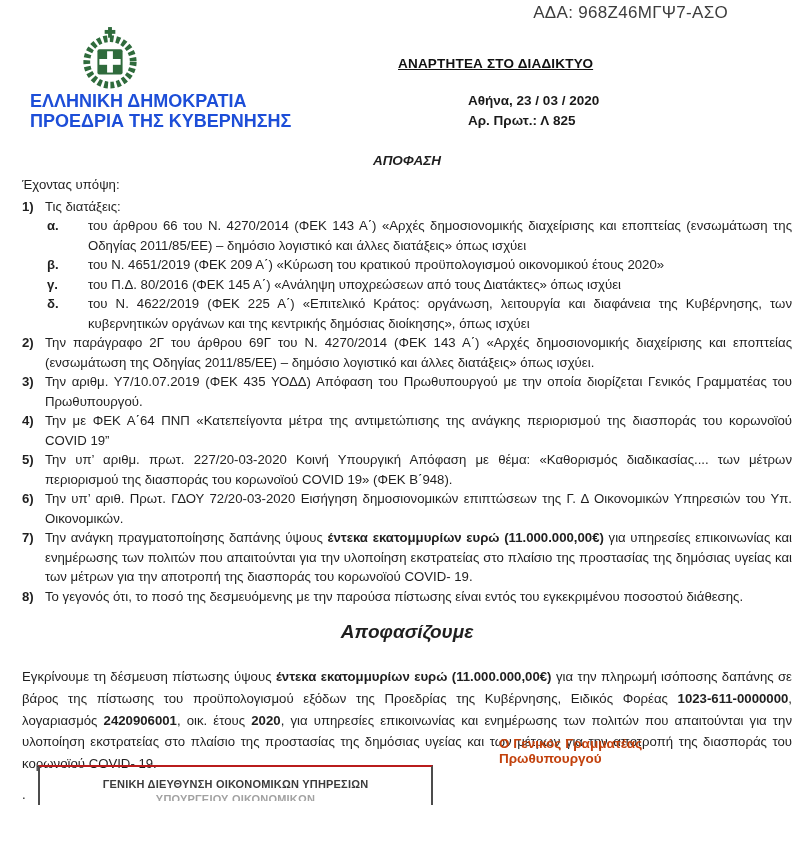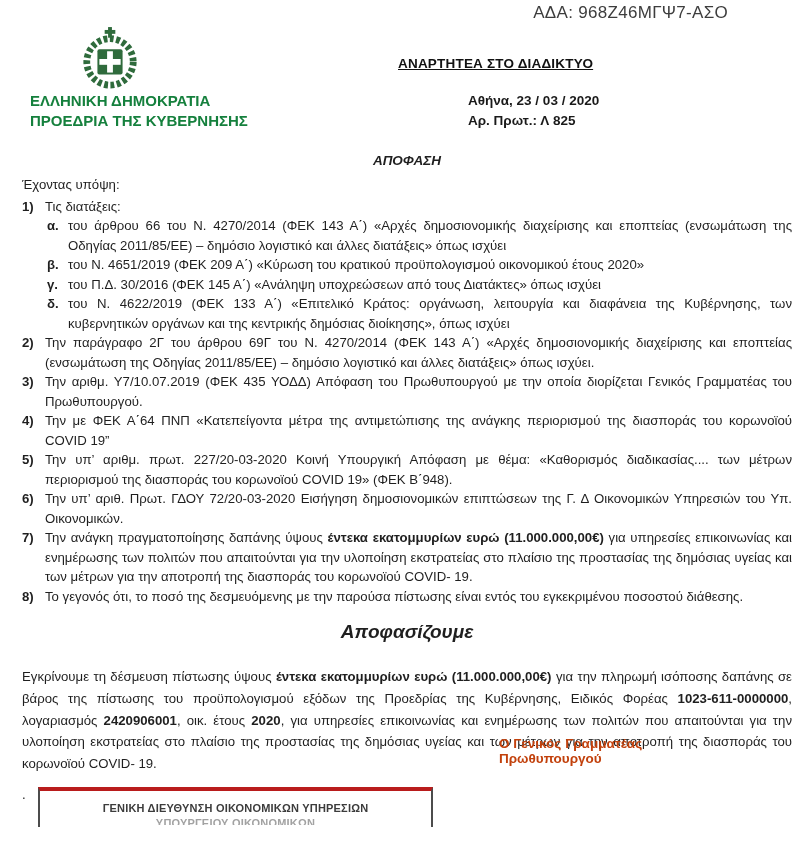--- a/index.html
+++ b/index.html
@@ -13,47 +13,47 @@
 
   
   .sig-block { position:absolute; left:355px; top:26px; display:flex; gap:7px; align-items:flex-start; }
   .sig-agency { font-size:11.5px; font-weight:bold; color:#6f6f6f; line-height:13.5px; letter-spacing:0.4px; white-space:pre-line; }
   .sig-details { font-size:6px; color:#8b8b8b; line-height:7px; white-space:pre-line; padding-top:1px; }
 
   .publish { position:absolute; left:398px; top:56px; font-weight:bold; font-size:13.5px; text-decoration:underline; color:#111; letter-spacing:0.2px; }
 
   
   .emblem { position:absolute; left:80px; top:27px; width:60px; height:64px; }
-  .issuer { position:absolute; left:30px; top:91px; font-weight:bold; font-size:15px; line-height:20px; color:#15803d; }
+  .issuer { position:absolute; left:30px; top:91px; font-weight:bold; font-size:18px; line-height:20px; color:#1d4ed8; }
 
   
   .meta { position:absolute; left:424px; top:91px; font-weight:bold; font-size:13.5px; line-height:20px; color:#1a1a1a;margin-left:44px; }
 
   
   .body { position:absolute; top:153px; left:22px; width:770px; font-size:13.2px; }
   .doc-title { text-align:center; font-weight:bold; font-size:13.5px; margin-bottom:7px;font-style:italic; }
   .preamble { margin-bottom:2px; line-height:19.5px; }
 
   .item { display:flex; line-height:19.5px; }
   .item .num { width:23px; flex:none; font-weight:bold; }
   .item .txt { flex:1; text-align:justify; }
   .sub { display:flex; margin-left:25px; line-height:19.5px; }
   .sub .lbl { width:21px; flex:none; font-weight:bold; }
-  .sub .txt { flex:1; text-align:justify; }
+  .sub .txt { flex:1; text-align:justify;margin-left:20px; }
 
   .decide-heading { text-align:center; font-weight:bold; font-size:19px; margin-top:15px; margin-bottom:23px;font-style:italic; }
   .approval { text-align:justify; line-height:21.8px; }
   .stray-dot { margin-top:10px; line-height:19px; }
 
   b { font-weight:bold; }
 
   
   .footer-box { position:absolute; left:38px; top:765px; width:395px; height:40px;
-                border-top:4px solid #b91c1c; border-left:2px solid #4c4c4c; border-right:2px solid #4c4c4c;
-                overflow:hidden; text-align:center;margin-top:22px; }
+                border-top:2px solid #b91c1c; border-left:2px solid #4c4c4c; border-right:2px solid #4c4c4c;
+                overflow:hidden; text-align:center; }
   .footer-box-title { font-weight:bold; font-size:11px; color:#3c3c3c; margin-top:11px; letter-spacing:0.2px; }
   .footer-box-sub { height:8px; overflow:hidden; font-weight:bold; font-size:11px; color:#a2a2a2; margin-top:3px; letter-spacing:0.2px; }
   .signer { position:absolute; left:499px; top:736px; font-weight:bold; font-size:13.5px; color:#c2410c; }
 </style>
 </head>
 <body>
 
 <div class="page">
 
   <div class="ada">ΑΔΑ: 968Z46ΜΓΨ7-ΑΣΟ</div>
@@ -91,25 +91,25 @@
     <div class="sub">
       <span class="lbl">α.</span>
       <span class="txt">του άρθρου 66 του Ν. 4270/2014 (ΦΕΚ 143 Α΄) «Αρχές δημοσιονομικής διαχείρισης και εποπτείας (ενσωμάτωση της Οδηγίας 2011/85/ΕΕ) – δημόσιο λογιστικό και άλλες διατάξεις» όπως ισχύει</span>
     </div>
     <div class="sub">
       <span class="lbl">β.</span>
       <span class="txt">του Ν. 4651/2019 (ΦΕΚ 209 Α΄) «Κύρωση του κρατικού προϋπολογισμού οικονομικού έτους 2020»</span>
     </div>
     <div class="sub">
       <span class="lbl">γ.</span>
-      <span class="txt">του Π.Δ. 30/2016 (ΦΕΚ 145 Α΄) «Ανάληψη υποχρεώσεων από τους Διατάκτες» όπως ισχύει</span>
+      <span class="txt">του Π.Δ. 80/2016 (ΦΕΚ 145 Α΄) «Ανάληψη υποχρεώσεων από τους Διατάκτες» όπως ισχύει</span>
     </div>
     <div class="sub">
       <span class="lbl">δ.</span>
-      <span class="txt">του Ν. 4622/2019 (ΦΕΚ 133 Α΄) «Επιτελικό Κράτος: οργάνωση, λειτουργία και διαφάνεια της Κυβέρνησης, των κυβερνητικών οργάνων και της κεντρικής δημόσιας διοίκησης», όπως ισχύει</span>
+      <span class="txt">του Ν. 4622/2019 (ΦΕΚ 225 Α΄) «Επιτελικό Κράτος: οργάνωση, λειτουργία και διαφάνεια της Κυβέρνησης, των κυβερνητικών οργάνων και της κεντρικής δημόσιας διοίκησης», όπως ισχύει</span>
     </div>
 
     <div class="item">
       <span class="num">2)</span>
       <span class="txt">Την παράγραφο 2Γ του άρθρου 69Γ του Ν. 4270/2014 (ΦΕΚ 143 Α΄) «Αρχές δημοσιονομικής διαχείρισης και εποπτείας (ενσωμάτωση της Οδηγίας 2011/85/ΕΕ) – δημόσιο λογιστικό και άλλες διατάξεις» όπως ισχύει.</span>
     </div>
     <div class="item">
       <span class="num">3)</span>
       <span class="txt">Την αριθμ. Υ7/10.07.2019 (ΦΕΚ 435 ΥΟΔΔ) Απόφαση του Πρωθυπουργού με την οποία διορίζεται Γενικός Γραμματέας του Πρωθυπουργού.</span>
     </div>

